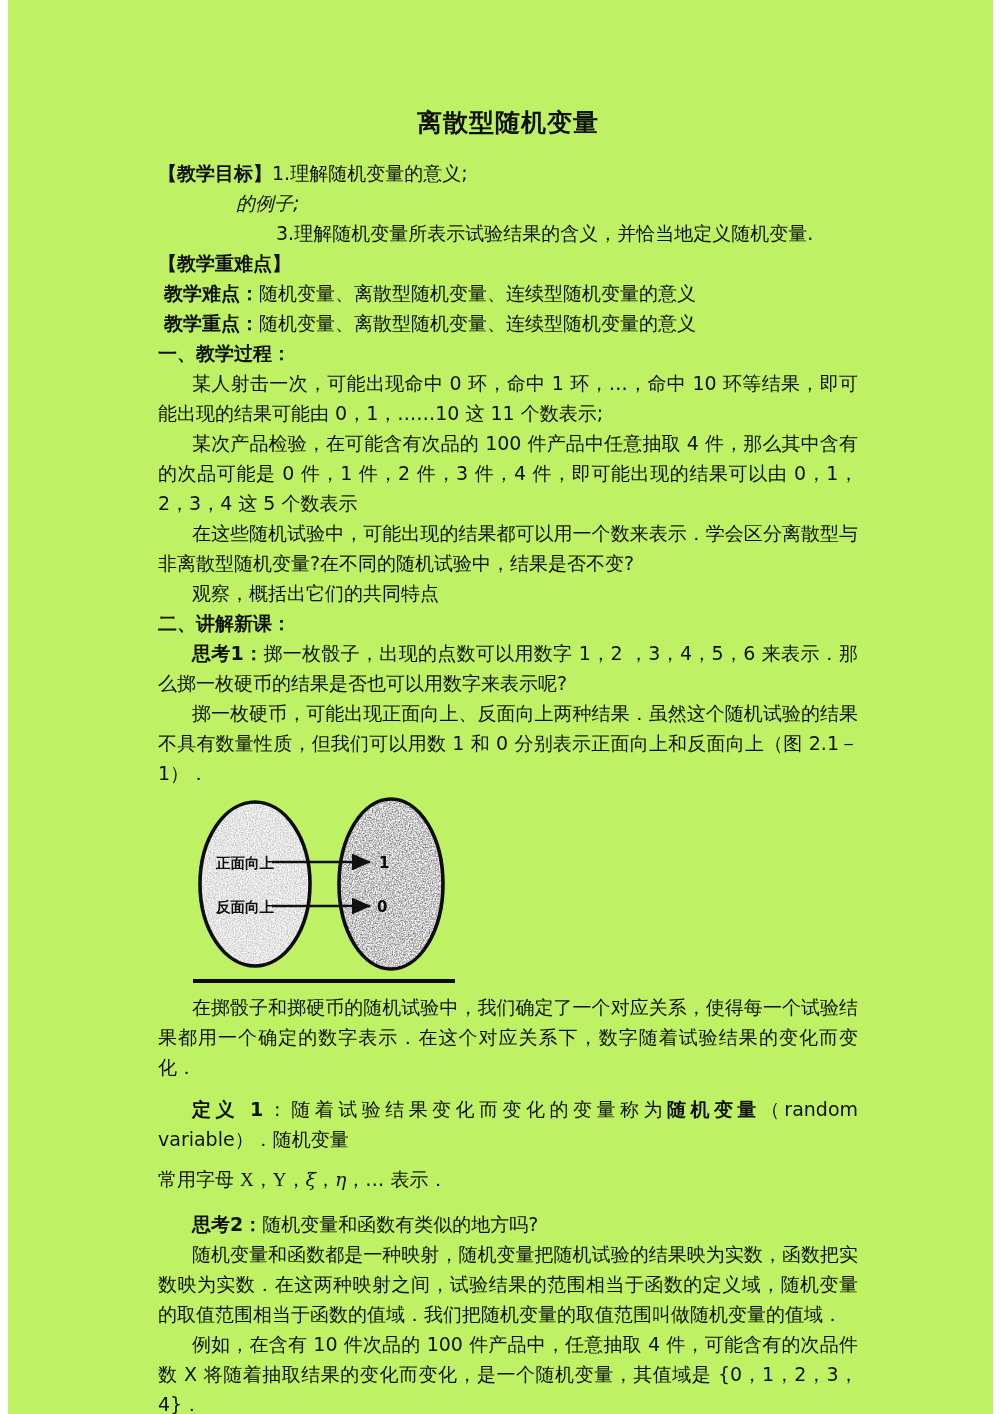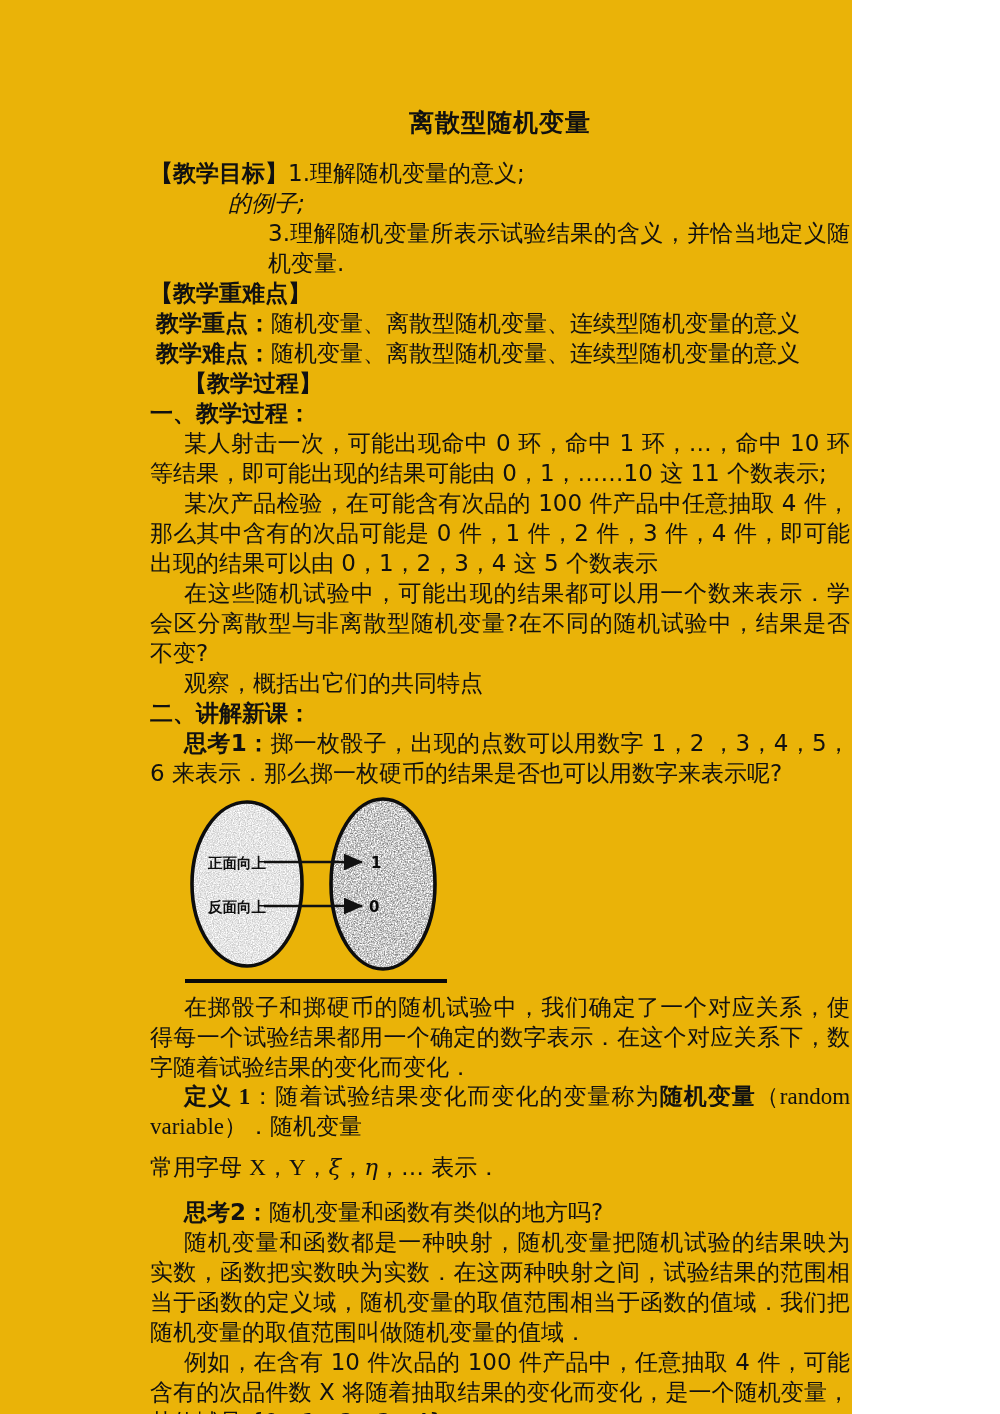--- a/index.html
+++ b/index.html
@@ -10,43 +10,43 @@
   body {
     width: 1000px;
     height: 1414px;
     position: relative;
     font-family: "Liberation Serif", "DejaVu Serif", serif;
     color: #111111;
     overflow: hidden;
   }
   .page {
     position: absolute;
-    left: 0; top: 0;
-    width: 852px;
+    left: 8px; top: 0;
+    width: 985px;
     height: 1414px;
-    background: #eab308;
+    background: #bef264;
   }
   .content {
     position: absolute;
     left: 150px;
     top: 108px;
     width: 700px;
   }
   .doc-title {
     text-align: center;
     font-family: "DejaVu Sans", "Liberation Sans", sans-serif;
     font-weight: bold;
     font-size: 25px;
     letter-spacing: 1px;
     margin: 0 0 20px 0;
     line-height: 1.2;
   }
   p {
     margin: 0;
-    font-size: 23px;
+    font-size: 19px;
     line-height: 30px;
     text-align: justify;
     text-justify: inter-ideograph;
     font-family: "DejaVu Sans", "Liberation Sans", sans-serif;
     font-weight: 400;
   }
   .b {
     font-weight: bold;
   }
   .ind1 { text-indent: 0; }
@@ -72,21 +72,21 @@
   }
   .fig-rule {
     position: absolute;
     left: 35px;
     top: 183px;
     width: 262px;
     height: 4px;
     background: #0a0a0a;
   }
   .after-fig { }
-  .def-line { margin-top: 0; font-family: Liberation Serif, serif; }
+  .def-line { margin-top: 12px; }
   .greek {
     font-family: "DejaVu Serif", serif;
     font-style: italic;
   }
   .lat {
     font-family: Liberation Serif, serif;
   }
   .gap-sm { margin-top: 10px; }
   .gap-md { margin-top: 14px; }
 </style>
@@ -96,33 +96,33 @@
 <div class="page">
   <div class="content">
 
     <h1 class="doc-title">离散型随机变量</h1>
 
     <p class="ind1"><span class="b">【教学目标】</span><span>1.理解随机变量的意义;</span></p>
     <p class="hang2"><span>的例子;</span></p>
     <p class="hang"><span>3.理解随机变量所表示试验结果的含义，并恰当地定义随机变量.</span></p>
 
     <p class="ind1 b">【教学重难点】</p>
+    <p class="ind1" style="padding-left:6px"><span class="b">教学难点：</span><span>随机变量、离散型随机变量、连续型随机变量的意义</span></p>
     <p class="ind1" style="padding-left:6px"><span class="b">教学重点：</span><span>随机变量、离散型随机变量、连续型随机变量的意义</span></p>
-    <p class="ind1" style="padding-left:6px"><span class="b">教学难点：</span><span>随机变量、离散型随机变量、连续型随机变量的意义</span></p>
 
-    <p class="b" style="text-indent:34px">【教学过程】</p>
 
     <p class="ind1 b">一、教学过程：</p>
     <p class="ind2">某人射击一次，可能出现命中 0 环，命中 1 环，…，命中 10 环等结果，即可能出现的结果可能由 0，1，……10 这 11 个数表示;</p>
     <p class="ind2">某次产品检验，在可能含有次品的 100 件产品中任意抽取 4 件，那么其中含有的次品可能是 0 件，1 件，2 件，3 件，4 件，即可能出现的结果可以由 0，1，2，3，4 这 5 个数表示</p>
     <p class="ind2">在这些随机试验中，可能出现的结果都可以用一个数来表示．学会区分离散型与非离散型随机变量?在不同的随机试验中，结果是否不变?</p>
     <p class="ind2">观察，概括出它们的共同特点</p>
 
     <p class="ind1 b">二、讲解新课：</p>
     <p class="ind2"><span class="b">思考1：</span><span>掷一枚骰子，出现的点数可以用数字 1，2 ，3，4，5，6 来表示．那么掷一枚硬币的结果是否也可以用数字来表示呢?</span></p>
+    <p class="ind2">掷一枚硬币，可能出现正面向上、反面向上两种结果．虽然这个随机试验的结果不具有数量性质，但我们可以用数 1 和 0 分别表示正面向上和反面向上（图 2.1－1）．</p>
 
     <div class="figure">
       <svg class="fig-svg" width="300" height="180" viewBox="0 0 300 180">
         <defs>
           <filter id="grain1" x="-20%" y="-20%" width="140%" height="140%">
             <feTurbulence type="fractalNoise" baseFrequency="0.85" numOctaves="4" seed="7" result="n"></feTurbulence>
             <feColorMatrix in="n" type="matrix" values="0 0 0 0 0.42  0 0 0 0 0.42  0 0 0 0 0.42  0 0 0 -1.35 1.0" result="g"></feColorMatrix>
             <feComposite in="g" in2="SourceGraphic" operator="in"></feComposite>
           </filter>
           <filter id="grain2" x="-20%" y="-20%" width="140%" height="140%">

